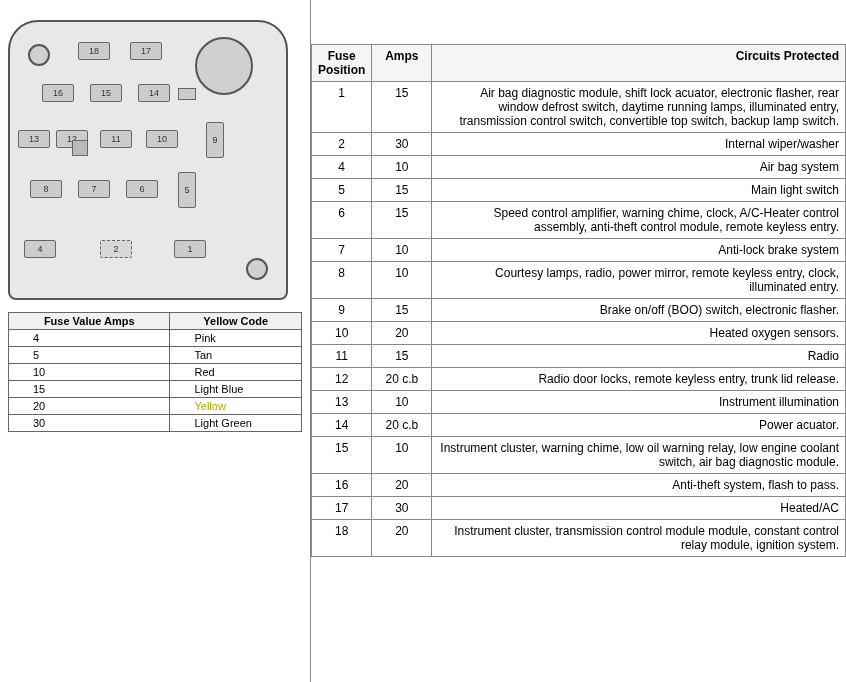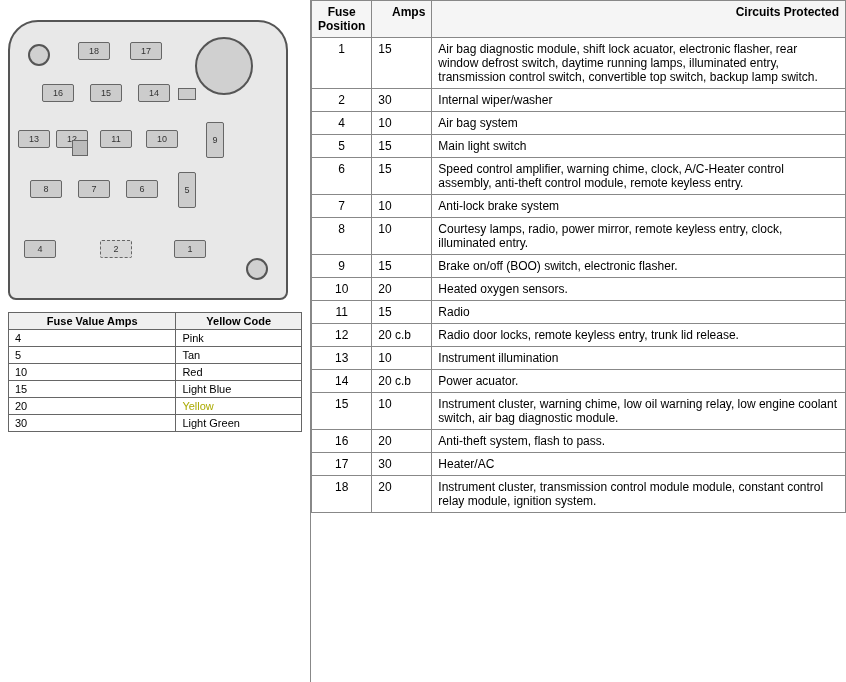--- a/index.html
+++ b/index.html
@@ -78,55 +78,57 @@
     }
 
     
     .legend-table {
       border-collapse: collapse;
       font-size: 11px;
       margin-top: 4px;
     }
     .legend-table th, .legend-table td {
       border: 1px solid #666;
-      padding: 2px 6px;
+      padding: 2px 24px;
     }
     .legend-table th {
       background: #f0f0f0;
       font-weight: bold;
     }
 
     
     .right-panel {
       flex: 1;
       border-left: 1px solid #888;
     }
 
     .fuse-table {
       border-collapse: collapse;
       width: 100%;
+      margin-top: 44px;
     }
 
     .fuse-table th {
       border: 1px solid #888;
       padding: 4px 6px;
       background: #f5f5f5;
       font-weight: bold;
       text-align: right;
       vertical-align: top;
     }
 
     .fuse-table td {
       border: 1px solid #888;
       padding: 4px 6px;
       vertical-align: top;
+      text-align: right;
     }
 
     .fuse-table .col-pos { width: 48px; text-align: center; }
-    .fuse-table .col-amps { width: 60px; }
+    .fuse-table .col-amps { width: 60px; text-align: center; }
     .fuse-table .col-circuits { }
   </style>
 </head>
 <body>
 
 <div class="left-panel">
   <div class="diagram-title"></div>
 
   <div class="fuse-box">
 
@@ -283,21 +285,21 @@
           <td class="col-circuits">Instrument cluster, warning chime, low oil warning relay, low engine coolant switch, air bag diagnostic module.</td>
         </tr>
         <tr>
           <td class="col-pos">16</td>
           <td class="col-amps">20</td>
           <td class="col-circuits">Anti-theft system, flash to pass.</td>
         </tr>
         <tr>
           <td class="col-pos">17</td>
           <td class="col-amps">30</td>
-          <td class="col-circuits">Heater/AC</td>
+          <td class="col-circuits">Heated/AC</td>
         </tr>
         <tr>
           <td class="col-pos">18</td>
           <td class="col-amps">20</td>
           <td class="col-circuits">Instrument cluster, transmission control module module, constant control relay module, ignition system.</td>
         </tr>
       </tbody>
   </table>
 </div>
 

